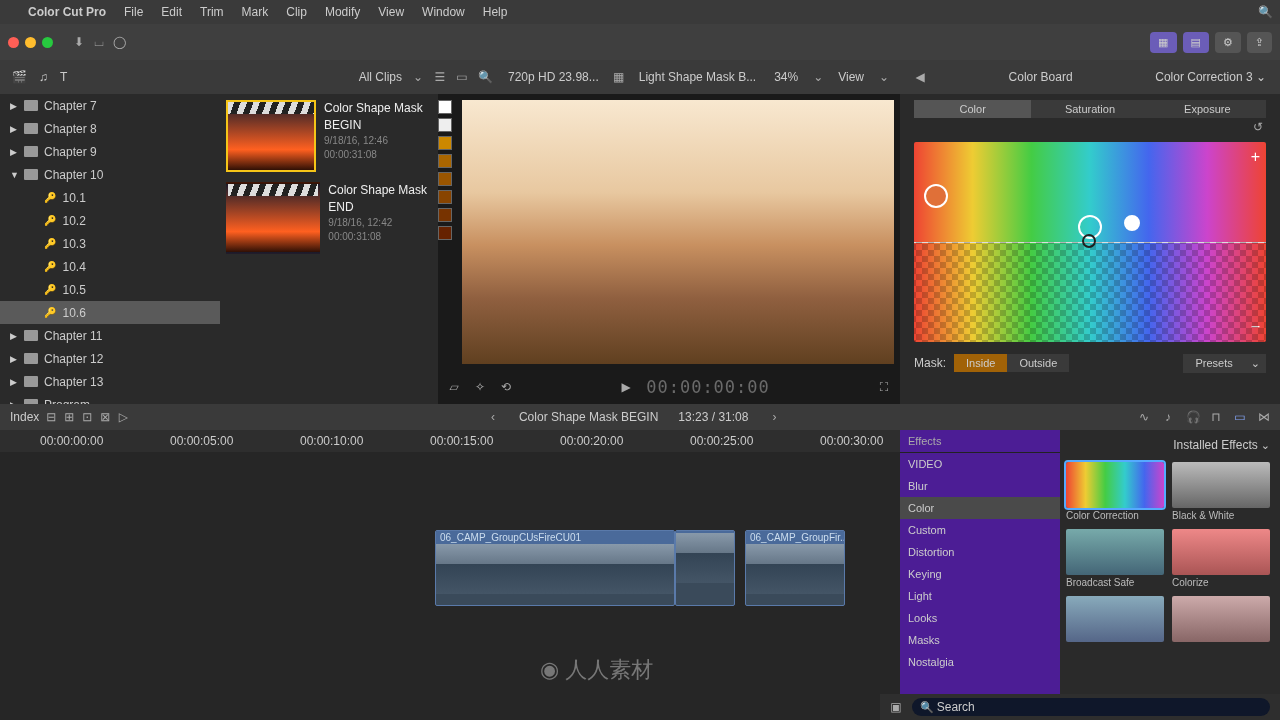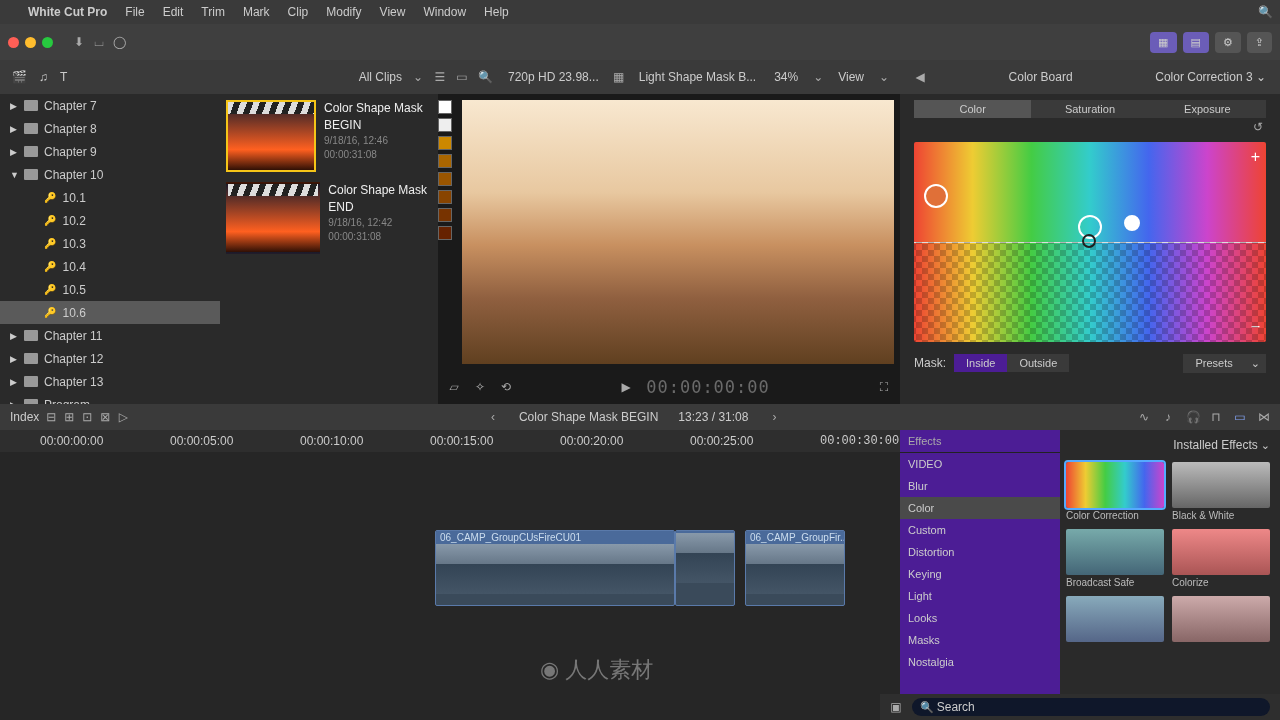--- a/index.html
+++ b/index.html
@@ -47,21 +47,21 @@
 .cboard{margin:8px 14px 6px;height:200px;position:relative;background:linear-gradient(to right,#e43,#ec3,#4c4,#3cc,#46e,#c4c,#e43);border-radius:2px}
 .cboard::after{content:"";position:absolute;inset:50% 0 0 0;background:repeating-conic-gradient(#0000 0 25%,#00000030 0 50%) 50%/12px 12px}
 .cboard .mid{position:absolute;left:0;right:0;top:50%;height:1px;background:#ddd}
 .cboard .plus{position:absolute;right:6px;top:6px;color:#fff;font-size:16px}
 .cboard .minus{position:absolute;right:6px;bottom:6px;color:#fff;font-size:16px}
 .puck{width:24px;height:24px;border:2px solid #fff;border-radius:50%;position:absolute}
 .puck.filled{background:#e07038}
 .maskrow{display:flex;align-items:center;gap:8px;padding:4px 14px;height:30px}
 .seg{display:flex}
 .seg span{padding:3px 12px;background:#3a3a3a;font-size:11px}
-.seg span.sel{background:#4c1d95}
+.seg span.sel{background:#a16207}
 .presets{margin-left:auto}
 .midbar{height:26px;background:#3a3a3a;display:flex;align-items:center;padding:0 10px;gap:6px}
 .midbar .ctr{margin:0 auto;display:flex;gap:20px;align-items:center;font-size:12px}
 .midbar .rt{display:flex;gap:12px;align-items:center}
 .lower{display:flex;height:290px}
 .timeline{flex:1;background:#262626;position:relative;overflow:hidden}
 .ruler{height:22px;background:#2e2e2e;position:relative;font-size:9px;color:#aaa}
 .ruler span{position:absolute;top:4px}
 .track{position:absolute;left:40px;top:100px;right:8px;height:78px}
 .tclip{position:absolute;top:0;height:76px;background:#3a4a5a;border:1px solid #5a7aaa;border-radius:2px;overflow:hidden}
@@ -80,21 +80,21 @@
 .footer{position:absolute;bottom:0;left:880px;right:0;height:26px;background:#2e2e2e;display:flex;align-items:center;padding:0 10px;gap:10px}
 .srch{flex:1;background:#0f172a;border-radius:10px;padding:2px 8px;font-size:11px;color:#888}
 .ico{display:inline-block;width:12px;text-align:center;color:#aaa}
 .watermark{position:absolute;left:540px;top:655px;color:#777;font-size:22px;display:flex;align-items:center;gap:10px;pointer-events:none}
 </style>
 </head>
 <body>
 
 <div class="menubar">
   <span class="apple"></span>
-  <b>White Cut Pro</b>
+  <b>Color Cut Pro</b>
   <span>File</span>
   <span>Edit</span>
   <span>Trim</span>
   <span>Mark</span>
   <span>Clip</span>
   <span>Modify</span>
   <span>View</span>
   <span>Window</span>
   <span>Help</span>
   <span class="right ico">🔍</span>
@@ -319,21 +319,21 @@
 
 <div class="lower">
   <div class="timeline">
     <div class="ruler" id="ruler">
         <span style="left: 40px;">00:00:00:00</span>
         <span style="left: 170px;">00:00:05:00</span>
         <span style="left: 300px;">00:00:10:00</span>
         <span style="left: 430px;">00:00:15:00</span>
         <span style="left: 560px;">00:00:20:00</span>
         <span style="left: 690px;">00:00:25:00</span>
-        <span style="left: 820px; font-family: Liberation Mono, monospace;">00:00:30:00</span>
+        <span style="left: 820px;">00:00:30:00</span>
       </div>
     <div class="track" id="track">
         <div class="tclip" style="left: 395px; width: 240px;">
           <div class="hdr">06_CAMP_GroupCUsFireCU01</div>
           <div class="filmroll"></div>
         </div>
         <div class="tclip" style="left: 635px; width: 60px;">
           <div class="hdr"></div>
           <div class="filmroll"></div>
         </div>

